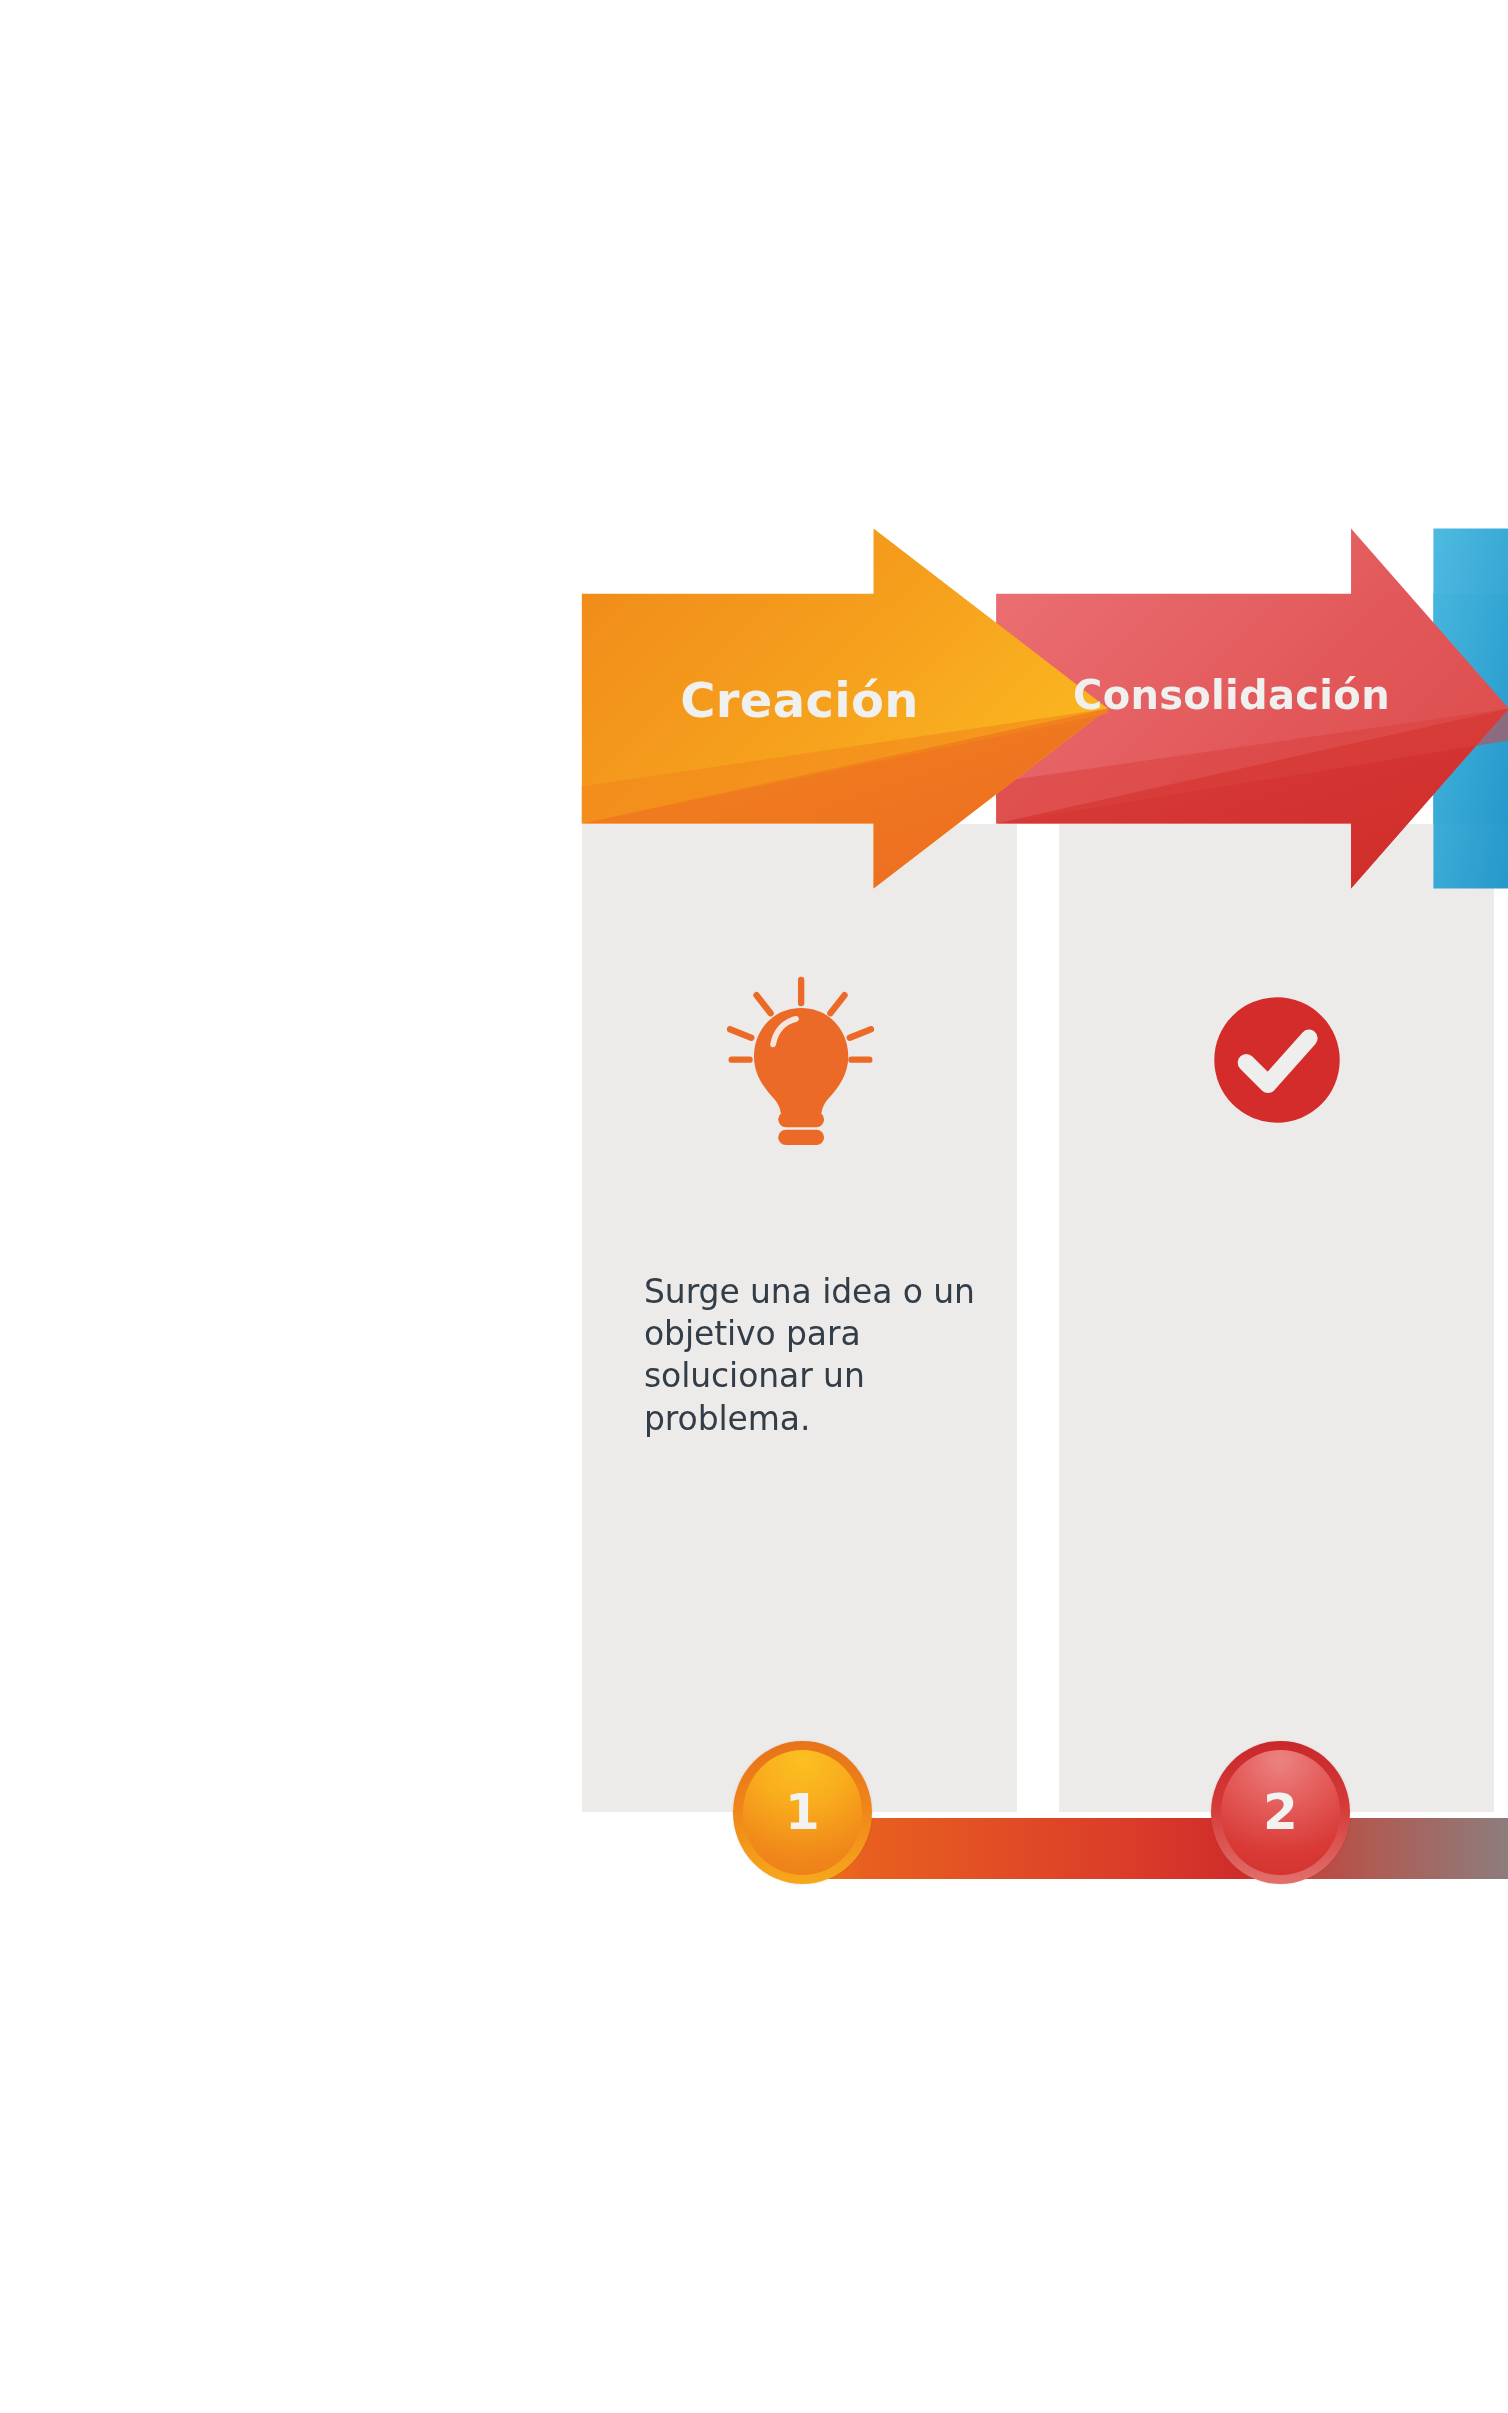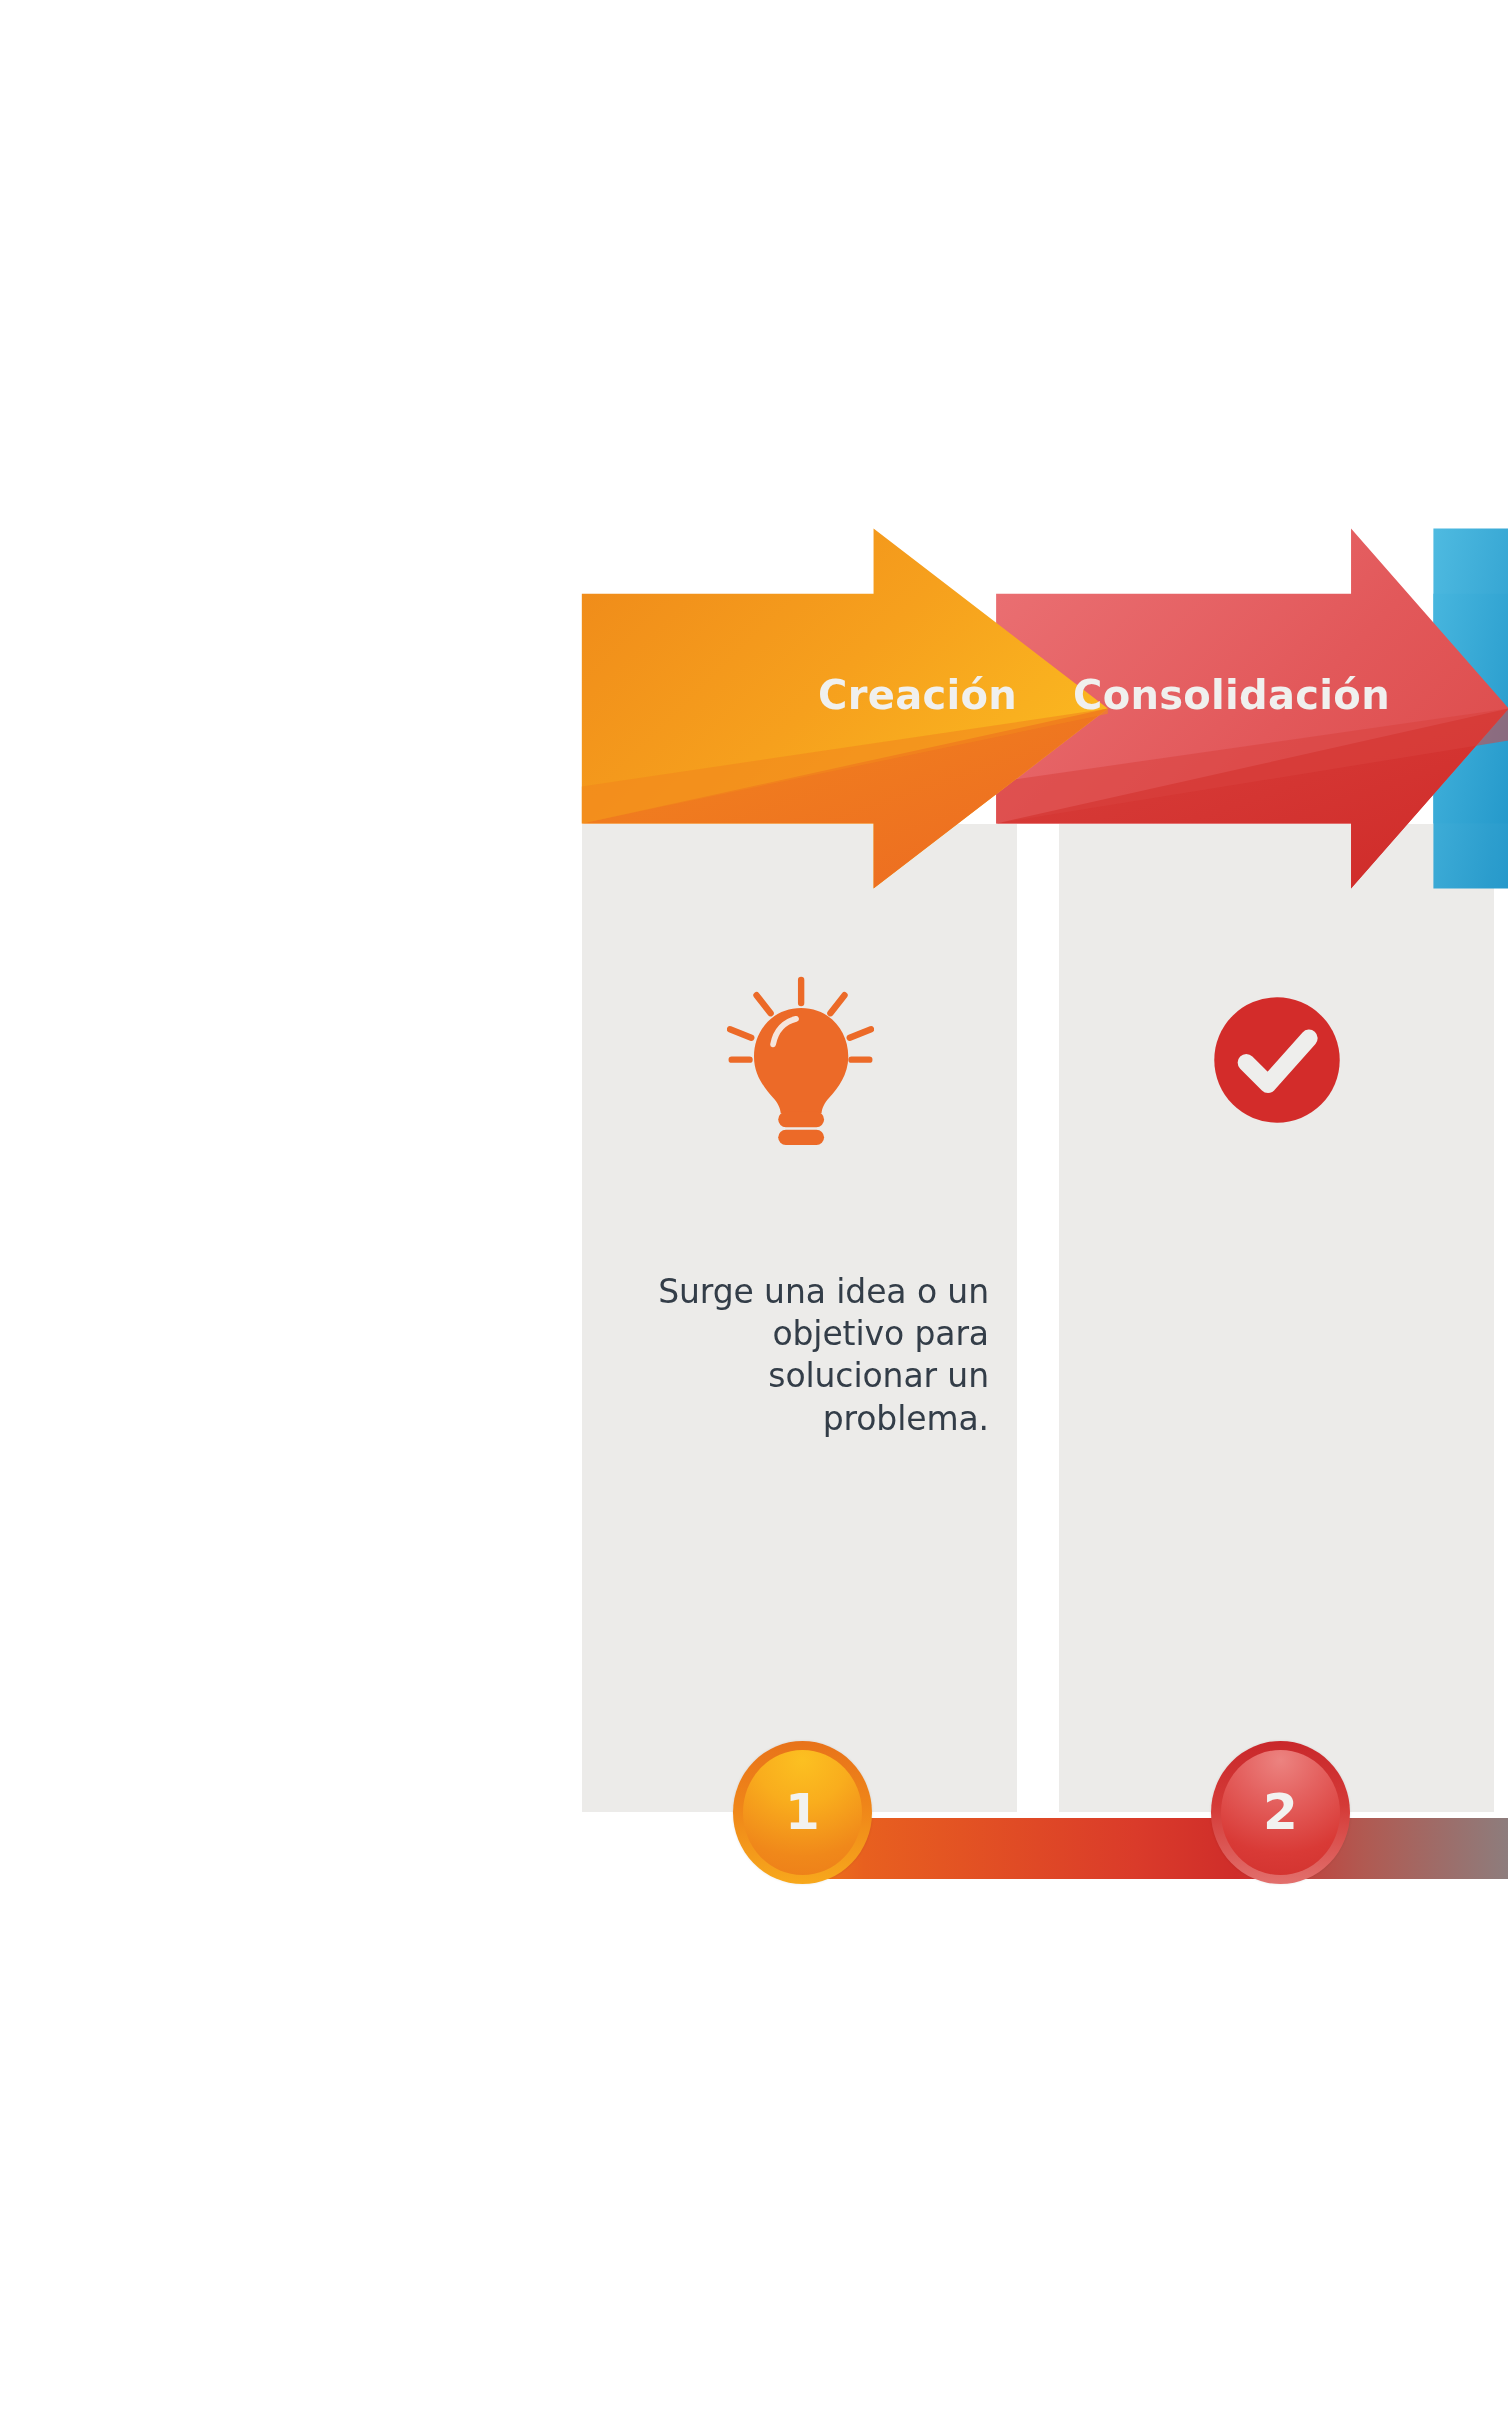--- a/index.html
+++ b/index.html
@@ -49,21 +49,21 @@
   .body-text {
     position: absolute;
     color: #333d48;
     font-family: "DejaVu Sans", "Liberation Sans", sans-serif;
     font-size: 33px;
     line-height: 1.28;
     font-weight: 400;
     letter-spacing: -0.1px;
     white-space: pre-line;
   }
-  #text-1 { left: 644px; top: 1271px; width: 345px; text-align: right; }
+  #text-1 { left: 644px; top: 1271px; width: 345px; }
   #text-2 { left: 1115px; top: 1271px; width: 358px; }
 
   
   #timeline-bar {
     position: absolute;
     left: 792px;
     top: 1818px;
     width: 717px;
     height: 61px;
     background: linear-gradient(90deg,
@@ -175,23 +175,23 @@
       <polygon points="1560,1225 2363,1110 2363,1160 1560,1290" fill="#d8413e" opacity="0.55"></polygon>
     </g>
 
     <g>
       <polygon points="911,930 1368,930 1368,828 1735,1110 1368,1392 1368,1290 911,1290" fill="url(#gradOrange)"></polygon>
       <polygon points="911,1290 1735,1110 1368,1392 1368,1290" fill="url(#gradOrangeShade)"></polygon>
       <polygon points="911,1232 1735,1110 1735,1118 911,1290" fill="#f2871d" opacity="0.6"></polygon>
     </g>
   </svg>
 
-  <div style="position:absolute;left:582px;top:672px;width:435px;text-align:right;
+  <div style="position:absolute;left:582px;top:672px;width:435px;text-align:center;
               font-family:'DejaVu Sans','Liberation Sans',sans-serif;font-weight:700;
-              font-size:40px;color:#f0f0ee;letter-spacing:0.3px;">Creación</div>
+              font-size:48px;color:#f0f0ee;letter-spacing:0.3px;">Creación</div>
 
   <div style="position:absolute;left:1059px;top:672px;width:485px;text-align:left;
               padding-left:14px;
               font-family:'DejaVu Sans','Liberation Sans',sans-serif;font-weight:700;
               font-size:40px;color:#f0f0ee;letter-spacing:0.3px;white-space:nowrap;">Consolidación</div>
 
   <div class="icon-wrap" id="icon-1">
     <svg width="147" height="172" viewBox="0 0 230 270">
       <g fill="#ec6a28">
 

